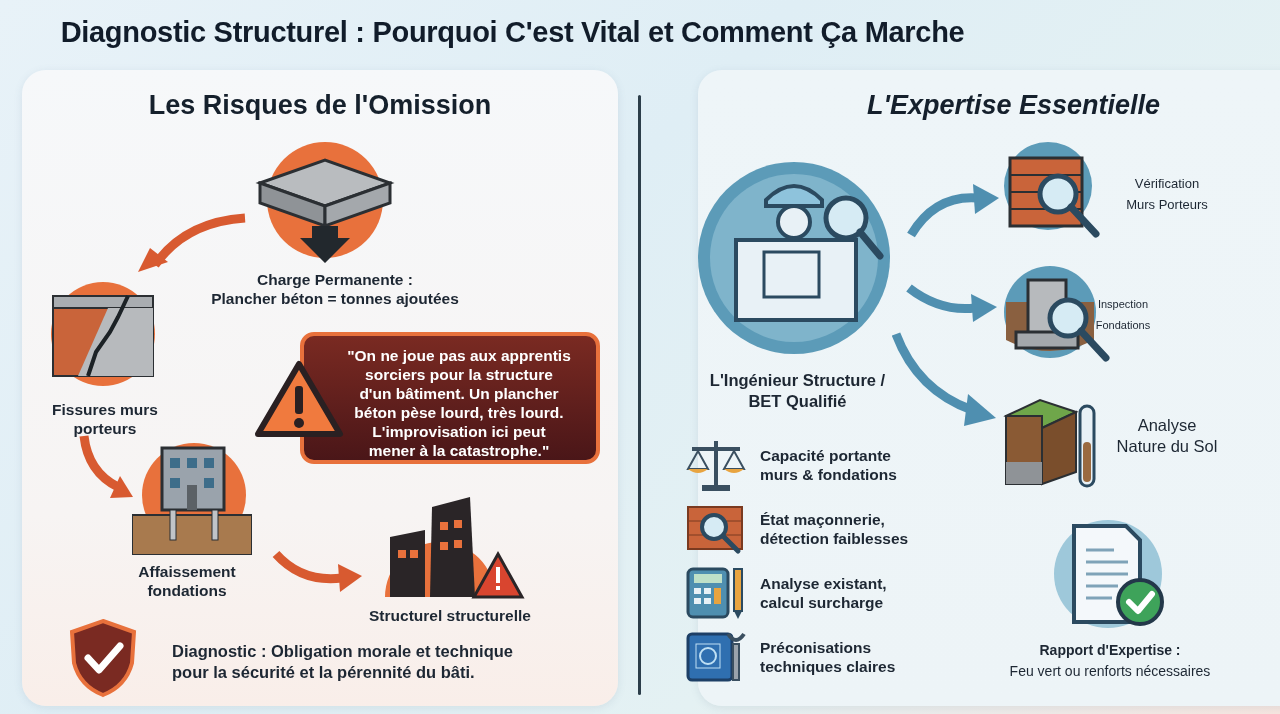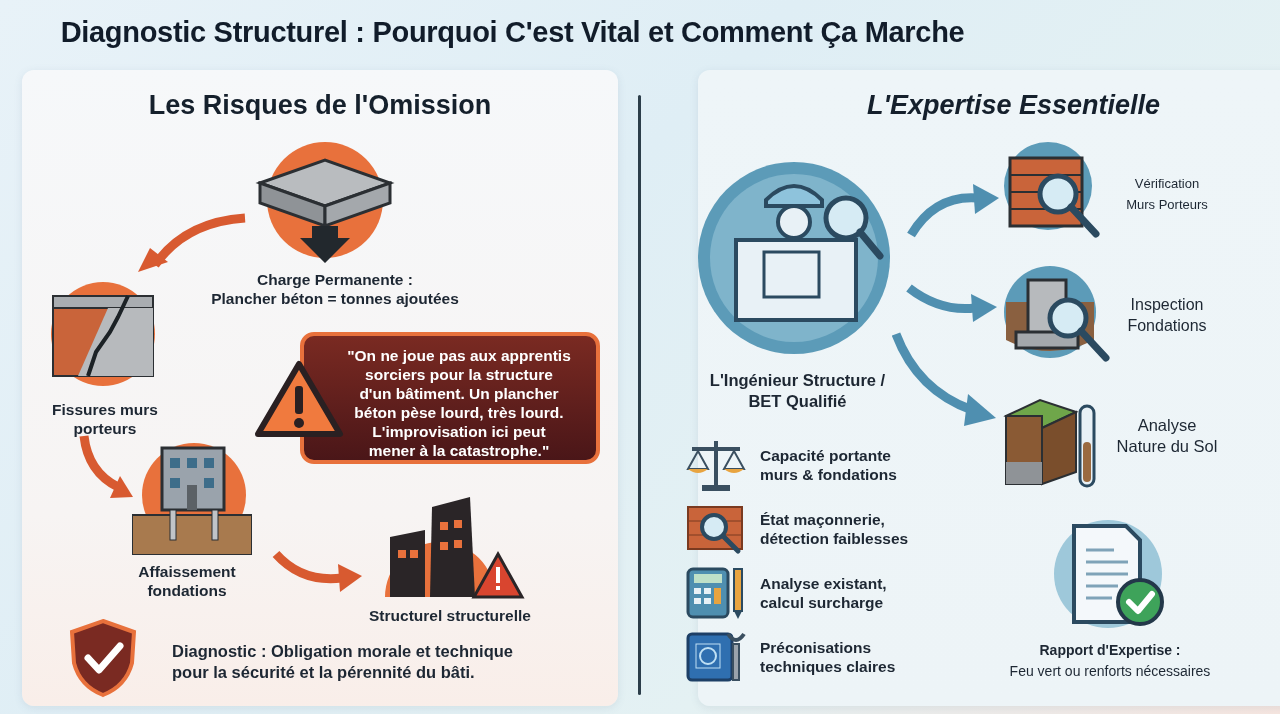--- a/index.html
+++ b/index.html
@@ -8,21 +8,21 @@
     font-family: "Liberation Sans", sans-serif;
     background: linear-gradient(135deg, #e8f2f8 0%, #dfeef5 40%, #e4f1f3 70%, #f6e6e0 100%);
     position: relative;
     color: #1b2430;
   }
   .main-title {
     position: absolute; top: 16px; left: 0; width: 1025px; text-align: center;
     font-size: 29px; font-weight: 700; color: #111c2a; letter-spacing: -0.3px;
   }
   .panel {
-    position: absolute; top: 70px; height: 636px; border-radius: 12px;
+    position: absolute; top: 70px; height: 636px; border-radius: 24px;
     box-shadow: 0 2px 8px rgba(80,110,130,0.12);
   }
   .panel-left { left: 22px; width: 596px; background: linear-gradient(180deg,#f6f8fa 0%, #f7f4f3 70%, #f9eee9 100%); }
   .panel-right { left: 698px; width: 631px; background: linear-gradient(180deg,#eef5f8 0%, #edf4f7 100%); font-style: italic; }
   .divider { position: absolute; left: 638px; top: 95px; width: 3px; height: 600px; background: #2c3e4a; border-radius: 2px; }
   .panel-title { position: absolute; top: 20px; width: 100%; text-align: center; font-size: 27px; font-weight: 700; color: #15202c; }
   .abs { position: absolute; }
   .label { position: absolute; text-align: center; font-size: 15.5px; font-weight: 700; color: #1d2733; line-height: 19px; }
   .label-n { font-weight: 400; }
   .quote-box {
@@ -189,21 +189,21 @@
 </div>
 
 <svg class="abs" style="left:1000px;top:262px" width="115" height="105">
   <circle cx="50" cy="50" r="46" fill="#5c9bb8"></circle>
   <path d="M6,40 L94,40 L94,78 Q50,100 6,78 Z" fill="#8a6040"></path>
   <rect x="28" y="18" width="38" height="58" fill="#b7babd" stroke="#2b2f33" stroke-width="3"></rect>
   <rect x="16" y="70" width="62" height="16" fill="#a4a8ac" stroke="#2b2f33" stroke-width="3"></rect>
   <circle cx="68" cy="56" r="18" fill="#d6ebf4" stroke="#2b4a60" stroke-width="5"></circle>
   <line x1="81" y1="69" x2="106" y2="96" stroke="#2b4a60" stroke-width="7" stroke-linecap="round"></line>
 </svg>
-<div class="label label-n" style="left:1092px;top:294px;width:150px;font-size:16px;line-height:21px;">
+<div class="label label-n" style="left:1048px;top:294px;width:150px;font-size:11px;line-height:21px;">
   <div>Inspection</div>
   <div>Fondations</div>
 </div>
 
 <svg class="abs" style="left:1000px;top:392px" width="105" height="100">
   <polygon points="6,24 40,8 76,20 42,36" fill="#6fa64a" stroke="#2b2f33" stroke-width="2"></polygon>
   <rect x="6" y="24" width="36" height="68" fill="#8a5a34" stroke="#2b2f33" stroke-width="2"></rect>
   <polygon points="42,36 76,20 76,80 42,92" fill="#7a4e2c" stroke="#2b2f33" stroke-width="2"></polygon>
   <rect x="6" y="70" width="36" height="22" fill="#8f9397"></rect>
   <rect x="80" y="14" width="14" height="80" rx="7" fill="#e8f1f6" stroke="#2b4a60" stroke-width="3"></rect>

